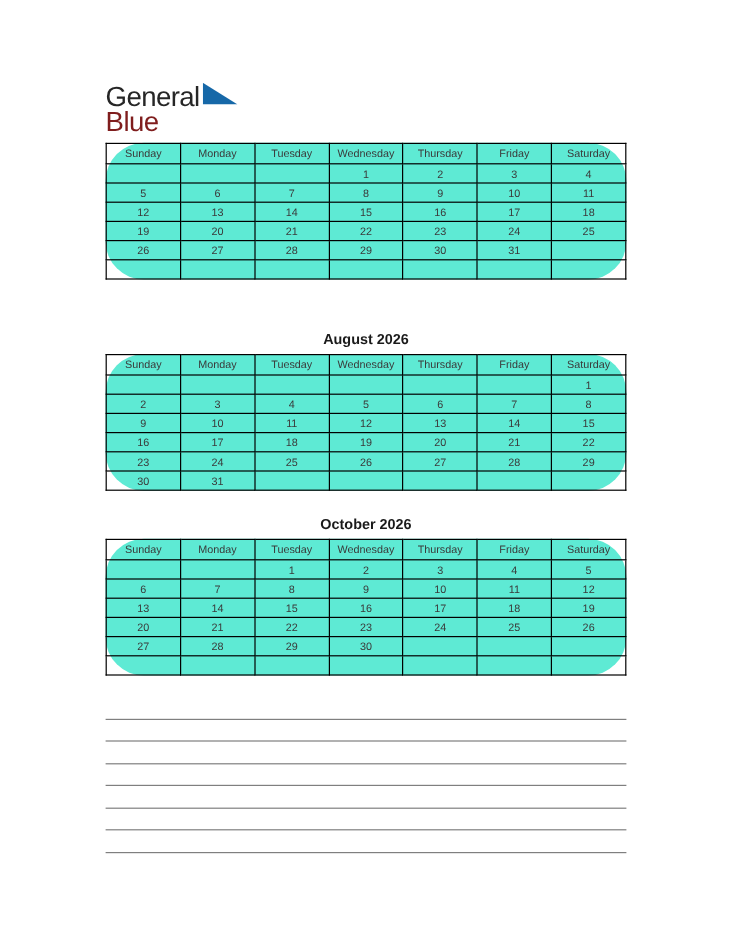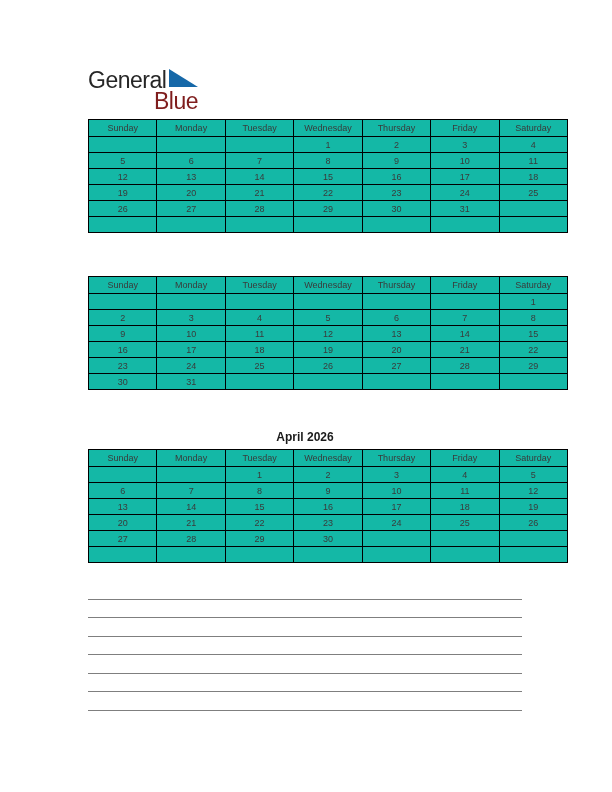--- a/index.html
+++ b/index.html
@@ -7,42 +7,43 @@
     position:relative;
     width:612px; height:792px;
     background:#ffffff;
     font-family:"Liberation Sans", sans-serif;
     overflow:hidden;
   }
 
   
   .logo {
     position:absolute; left:88px; top:68px; width:110px;
-    display:flex; flex-direction:column; align-items:flex-end;
+    display:flex; flex-direction:column; 
   }
   .logo-row { display:flex; align-items:flex-end; width:100%; }
   .logo-general {
     font-size:23px; line-height:24px; color:#262626;
     letter-spacing:-0.5px; flex:1; text-align:left;
   }
   .logo-triangle { width:29px; height:18px; margin:0 0 5px 1px; }
   .logo-blue {
     font-size:23px; line-height:24px; color:#1B78BE;
     letter-spacing:-0.5px; margin-top:-3px;
   }
 
   
   .month { position:absolute; left:88px; width:434px; }
   .month-title {
     margin:0 0 5px 0; text-align:center;
     font-size:12px; line-height:14px; font-weight:bold; color:#1a1a1a;
   }
   table.cal {
-    width:480px; border-collapse:collapse; table-layout:fixed;
-    background:#14b8a6;
+    width:434px; border-collapse:collapse; table-layout:fixed;
+    background:#5eead4;
+    border-radius:32px;
   }
   table.cal th, table.cal td {
     border:1px solid #000000;
     text-align:center; vertical-align:middle;
     font-size:9px; color:#3a3a3a; font-weight:normal;
     padding:0; overflow:hidden; white-space:nowrap;
   }
   table.cal th { height:16px; }
   table.cal td { height:15px; }
 
@@ -133,20 +134,21 @@
             <td></td>
             <td></td>
             <td></td>
             <td></td>
           </tr>
         </tbody>
       </table>
   </section>
 
   <section class="month" style="top:276px">
+    <h2 class="month-title">August 2026</h2>
     <table class="cal">
         <thead>
           <tr>
             <th>Sunday</th>
             <th>Monday</th>
             <th>Tuesday</th>
             <th>Wednesday</th>
             <th>Thursday</th>
             <th>Friday</th>
             <th>Saturday</th>
@@ -205,21 +207,21 @@
             <td></td>
             <td></td>
             <td></td>
             <td></td>
           </tr>
         </tbody>
       </table>
   </section>
 
   <section class="month" style="top:430px">
-    <h2 class="month-title">April 2026</h2>
+    <h2 class="month-title">October 2026</h2>
     <table class="cal">
         <thead>
           <tr>
             <th>Sunday</th>
             <th>Monday</th>
             <th>Tuesday</th>
             <th>Wednesday</th>
             <th>Thursday</th>
             <th>Friday</th>
             <th>Saturday</th>

